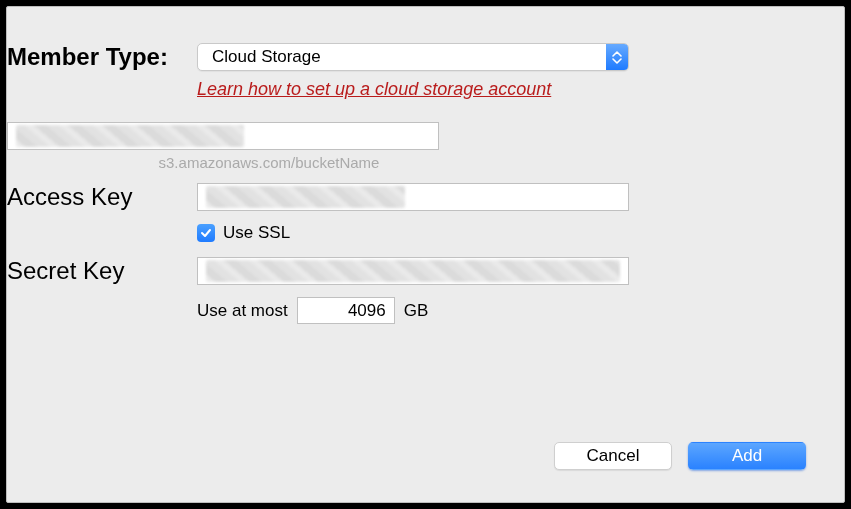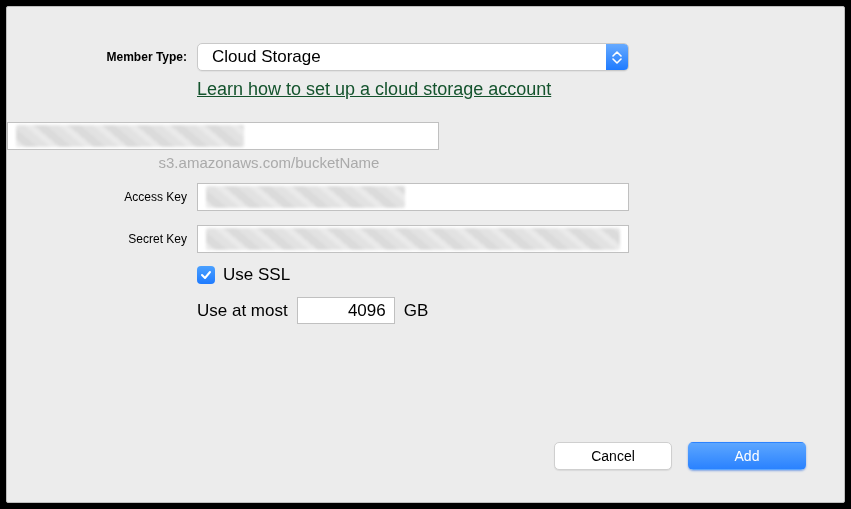--- a/index.html
+++ b/index.html
@@ -21,23 +21,23 @@
       position: relative;
       padding-top: 36px;
     }
     .row {
       display: flex;
       align-items: center;
       margin-bottom: 8px;
     }
     .label-col {
       width: 190px;
-      text-align: right;
+      text-align: left;
       padding-right: 10px;
-      font-size: 12px;
+      font-size: 24px;
       color: #000;
     }
     .bold { font-weight: 700; }
     .field-col {
       flex: 0 0 auto;
       width: 520px;
     }
     .offset-col {
       margin-left: 190px;
       width: 432px;
@@ -62,24 +62,25 @@
       background: linear-gradient(#66aaff, #1f7bff);
       border-radius: 0 4px 4px 0;
       display: flex;
       flex-direction: column;
       align-items: center;
       justify-content: center;
       gap: 1px;
     }
     .stepper svg { display: block; }
     .link {
-      color: #14532d;
+      color: #b91c1c;
       text-decoration: underline;
       font-size: 18px;
       cursor: pointer;
+      font-style: italic;
     }
     .text-input {
       width: 432px;
       height: 28px;
       background: #fff;
       border: 1px solid #c0c0c0;
       padding: 0 8px;
       font-size: 16px;
       display: flex;
       align-items: center;
@@ -127,21 +128,21 @@
       position: absolute;
       right: 38px;
       bottom: 32px;
       display: flex;
       gap: 16px;
     }
     .btn {
       min-width: 118px;
       height: 28px;
       border-radius: 5px;
-      font-size: 14px;
+      font-size: 17px;
       display: flex;
       align-items: center;
       justify-content: center;
       cursor: pointer;
       border: 1px solid transparent;
     }
     .btn-default {
       background: #fff;
       border: 1px solid #cfcfcf;
       box-shadow: 0 1px 1px rgba(0,0,0,0.08);
@@ -205,40 +206,40 @@
 
   <div class="row" style="margin-top:12px;">
     <div class="label-col">Access Key</div>
     <div class="field-col">
       <div class="text-input">
         <div class="blur short" style="width:48%;"></div>
       </div>
     </div>
   </div>
 
-  <div class="row" style="margin-top:14px;">
-    <div class="label-col">Secret Key</div>
-    <div class="field-col">
-      <div class="text-input">
-        <div class="blur"></div>
-      </div>
-    </div>
-  </div>
-
   <div class="row" style="margin-top:12px;">
     <div class="offset-col checkbox-row">
       <div class="checkbox">
         <svg width="12" height="12" viewBox="0 0 12 12">
             <path d="M2 6 L5 9 L10 3" stroke="#fff" stroke-width="2" fill="none" stroke-linecap="round" stroke-linejoin="round"></path>
           </svg>
       </div>
       <span>Use SSL</span>
     </div>
   </div>
 
+  <div class="row" style="margin-top:14px;">
+    <div class="label-col">Secret Key</div>
+    <div class="field-col">
+      <div class="text-input">
+        <div class="blur"></div>
+      </div>
+    </div>
+  </div>
+
   <div class="row" style="margin-top:12px;">
     <div class="offset-col usage-row">
       <span>Use at most</span>
       <div class="num-input">
         <span>4096</span>
       </div>
       <span>GB</span>
     </div>
   </div>
 

